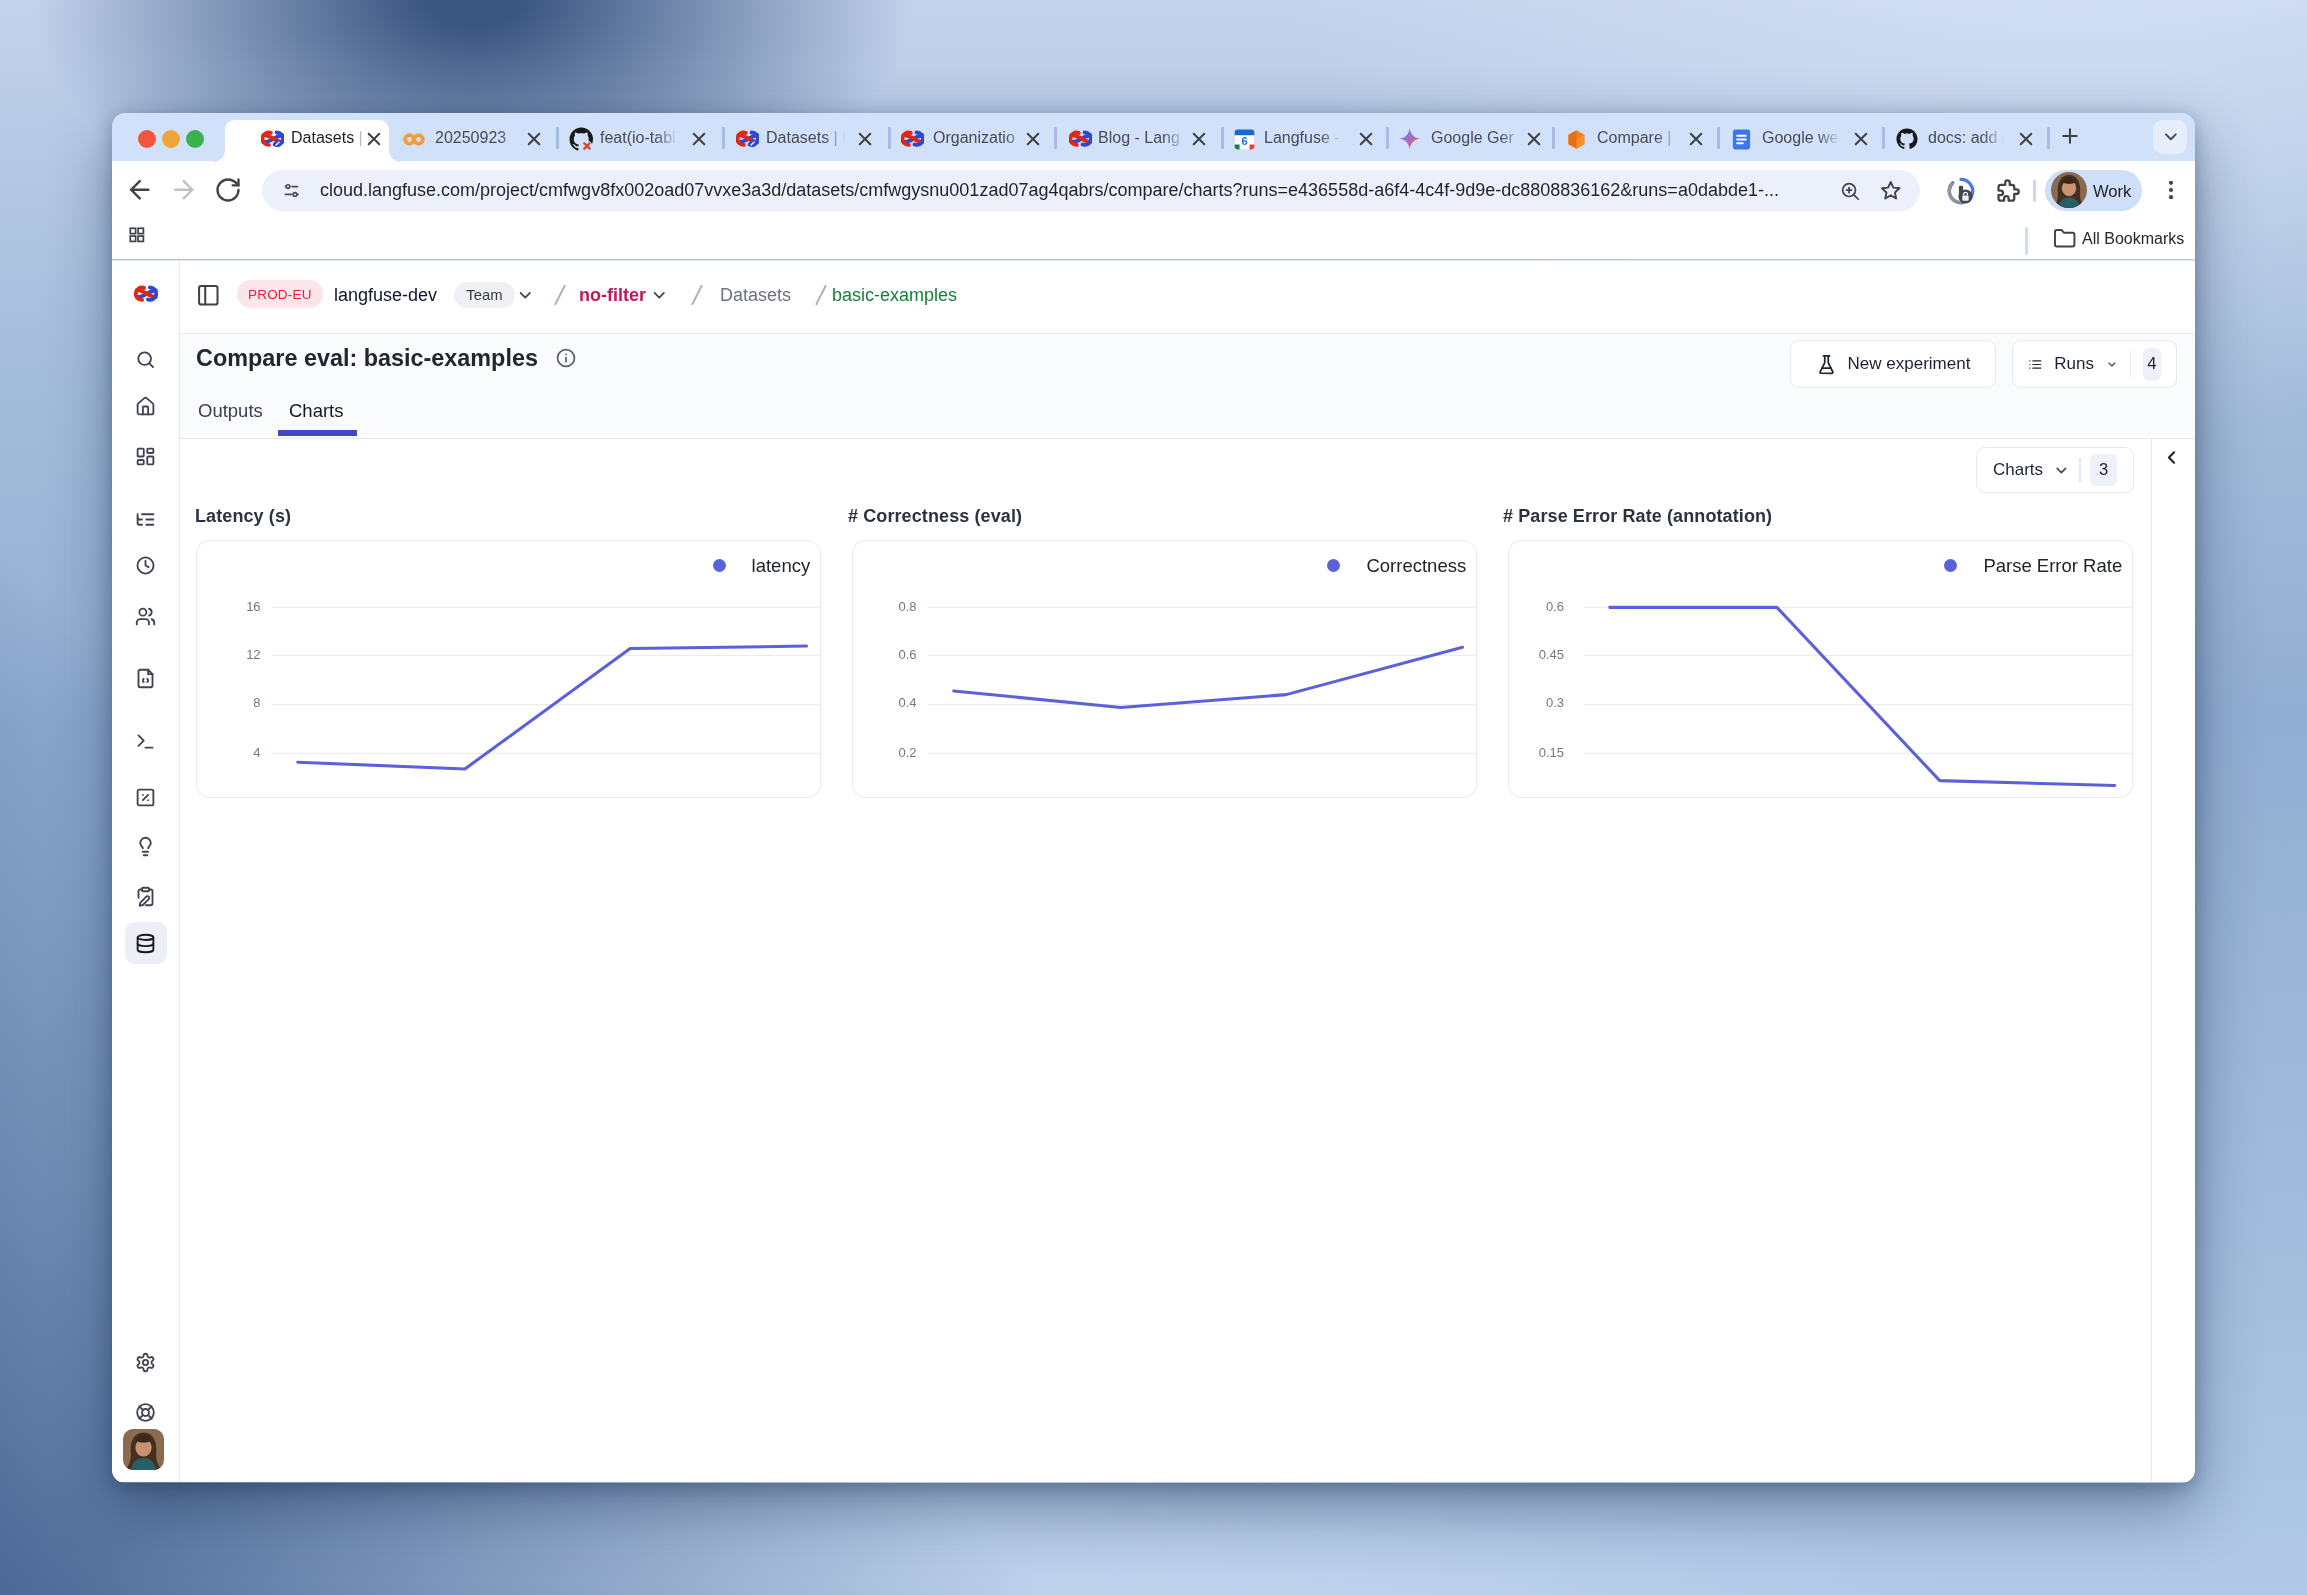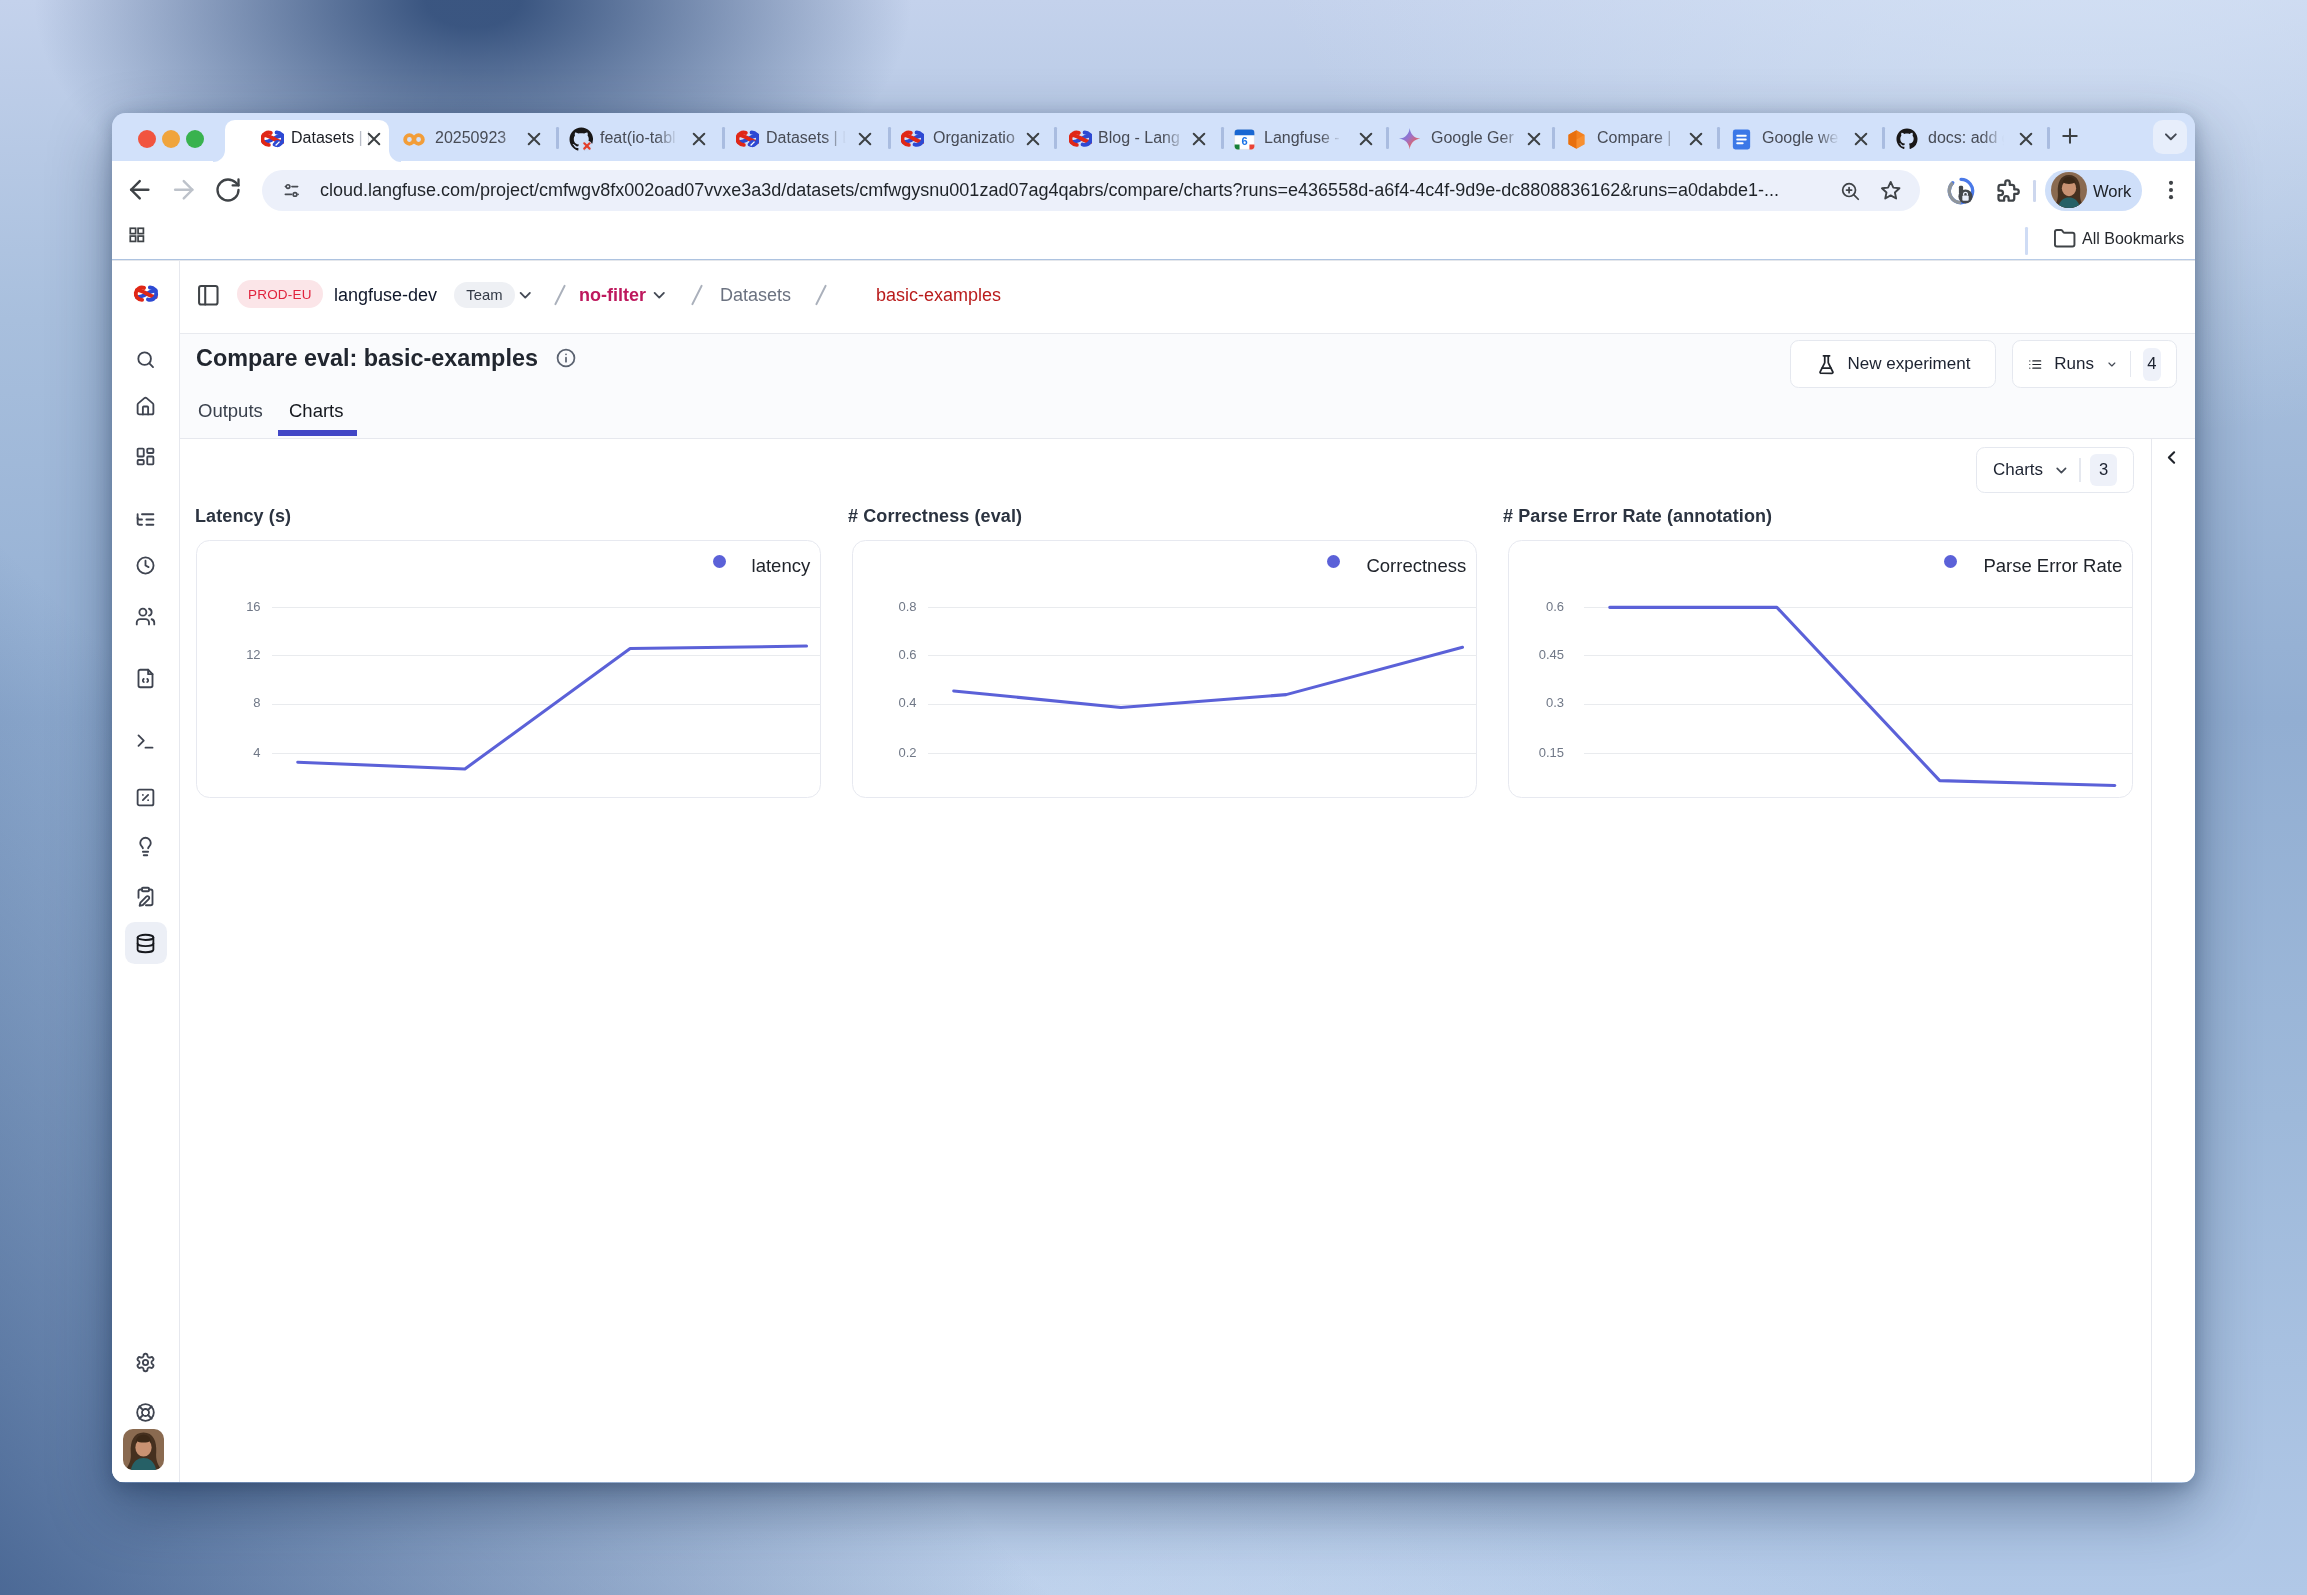--- a/index.html
+++ b/index.html
@@ -19,21 +19,21 @@
 .tabtxt{position:absolute;top:129px;font-size:16px;color:#474b55;white-space:nowrap;overflow:hidden}
 .fade:after{content:"";position:absolute;right:0;top:0;bottom:0;width:22px;background:linear-gradient(90deg,rgba(210,225,250,0),#d2e1fa)}
 .tsep{position:absolute;top:127px;width:2.5px;height:22px;background:#a9bce0;border-radius:1.2px}
 .tclose{position:absolute;top:125px}
 .favi{position:absolute;top:127px}
 .tl{position:absolute;top:130px;width:18px;height:18px;border-radius:50%}
 .sic{position:absolute;left:135px;color:#3f4450}
 .ylab{position:absolute;width:55px;text-align:right;font-size:13px;color:#707887}
 .grid{position:absolute;height:1.2px;background:#e9ebee}
 .card{position:absolute;top:540px;width:625px;height:258px;background:#fff;border:1.2px solid #e7e9f0;border-radius:13.5px}
-.leg{position:absolute;top:13.5px;right:9.8px;display:flex;align-items:flex-start;gap:26px;font-size:18.5px;color:#20242b}
+.leg{position:absolute;top:13.5px;right:9.8px;display:flex;align-items:center;gap:26px;font-size:18.5px;color:#20242b}
 .dot{width:13px;height:13px;border-radius:50%;background:#5b61d8}
 .ctitle{position:absolute;top:506px;font-size:18px;font-weight:700;color:#2b3340;letter-spacing:0.1px}
 .btn{position:absolute;background:#fff;border:1.2px solid #e5e8ef;border-radius:8.6px;display:flex;align-items:center;color:#1c2230;font-size:17px;font-weight:500}
 .badge{background:#eef1f9;border-radius:6.2px;font-size:16.6px;font-weight:400;display:flex;align-items:center;justify-content:center}
 .bc{position:absolute;font-size:18px}
 </style></head><body>
 <svg width="0" height="0" style="position:absolute">
     <defs>
 <g id="lflogo" fill="none" stroke-linecap="round">
   <path d="M33 13 C22 13 17 23 4 23.5" stroke="#2d49d3" stroke-width="6"></path>
@@ -293,21 +293,21 @@
 <svg class="abs" style="left:650px;top:286px" width="18.5" height="18.5" viewBox="0 0 24 24">
           <use href="#chev"></use>
         </svg>
 <svg class="abs" style="left:686px;top:282px" width="22" height="26" viewBox="0 0 24 28">
           <use href="#slash"></use>
         </svg>
 <div class="bc" style="left:720px;top:285px;color:#6b7280">Datasets</div>
 <svg class="abs" style="left:810px;top:282px" width="22" height="26" viewBox="0 0 24 28">
           <use href="#slash"></use>
         </svg>
-<div class="bc" style="left:876px;top:285px;color:#b91c1c">basic-examples</div>
+<div class="bc" style="left:832px;top:285px;color:#15803d">basic-examples</div>
 </div>
 <div id="head2">
 <div class="abs" style="left:196px;top:345px;font-size:23.4px;font-weight:700;color:#21262f;letter-spacing:0px">Compare eval: basic-examples</div>
 <svg class="abs" style="left:555px;top:347px" width="22" height="22" viewBox="0 0 24 24" fill="none" stroke="#5a6270" stroke-width="1.9" stroke-linecap="round">
           <circle cx="12" cy="12" r="9.2"></circle>
           <path d="M12 16v-4.4"></path>
           <path d="M12 8h.01"></path>
         </svg>
 <div class="btn" style="left:1790px;top:340px;width:206px;height:48px;justify-content:center;gap:11px">
   <svg width="21" height="21" viewBox="0 0 24 24" fill="none" stroke="#20242b" stroke-width="2" stroke-linecap="round" stroke-linejoin="round">

